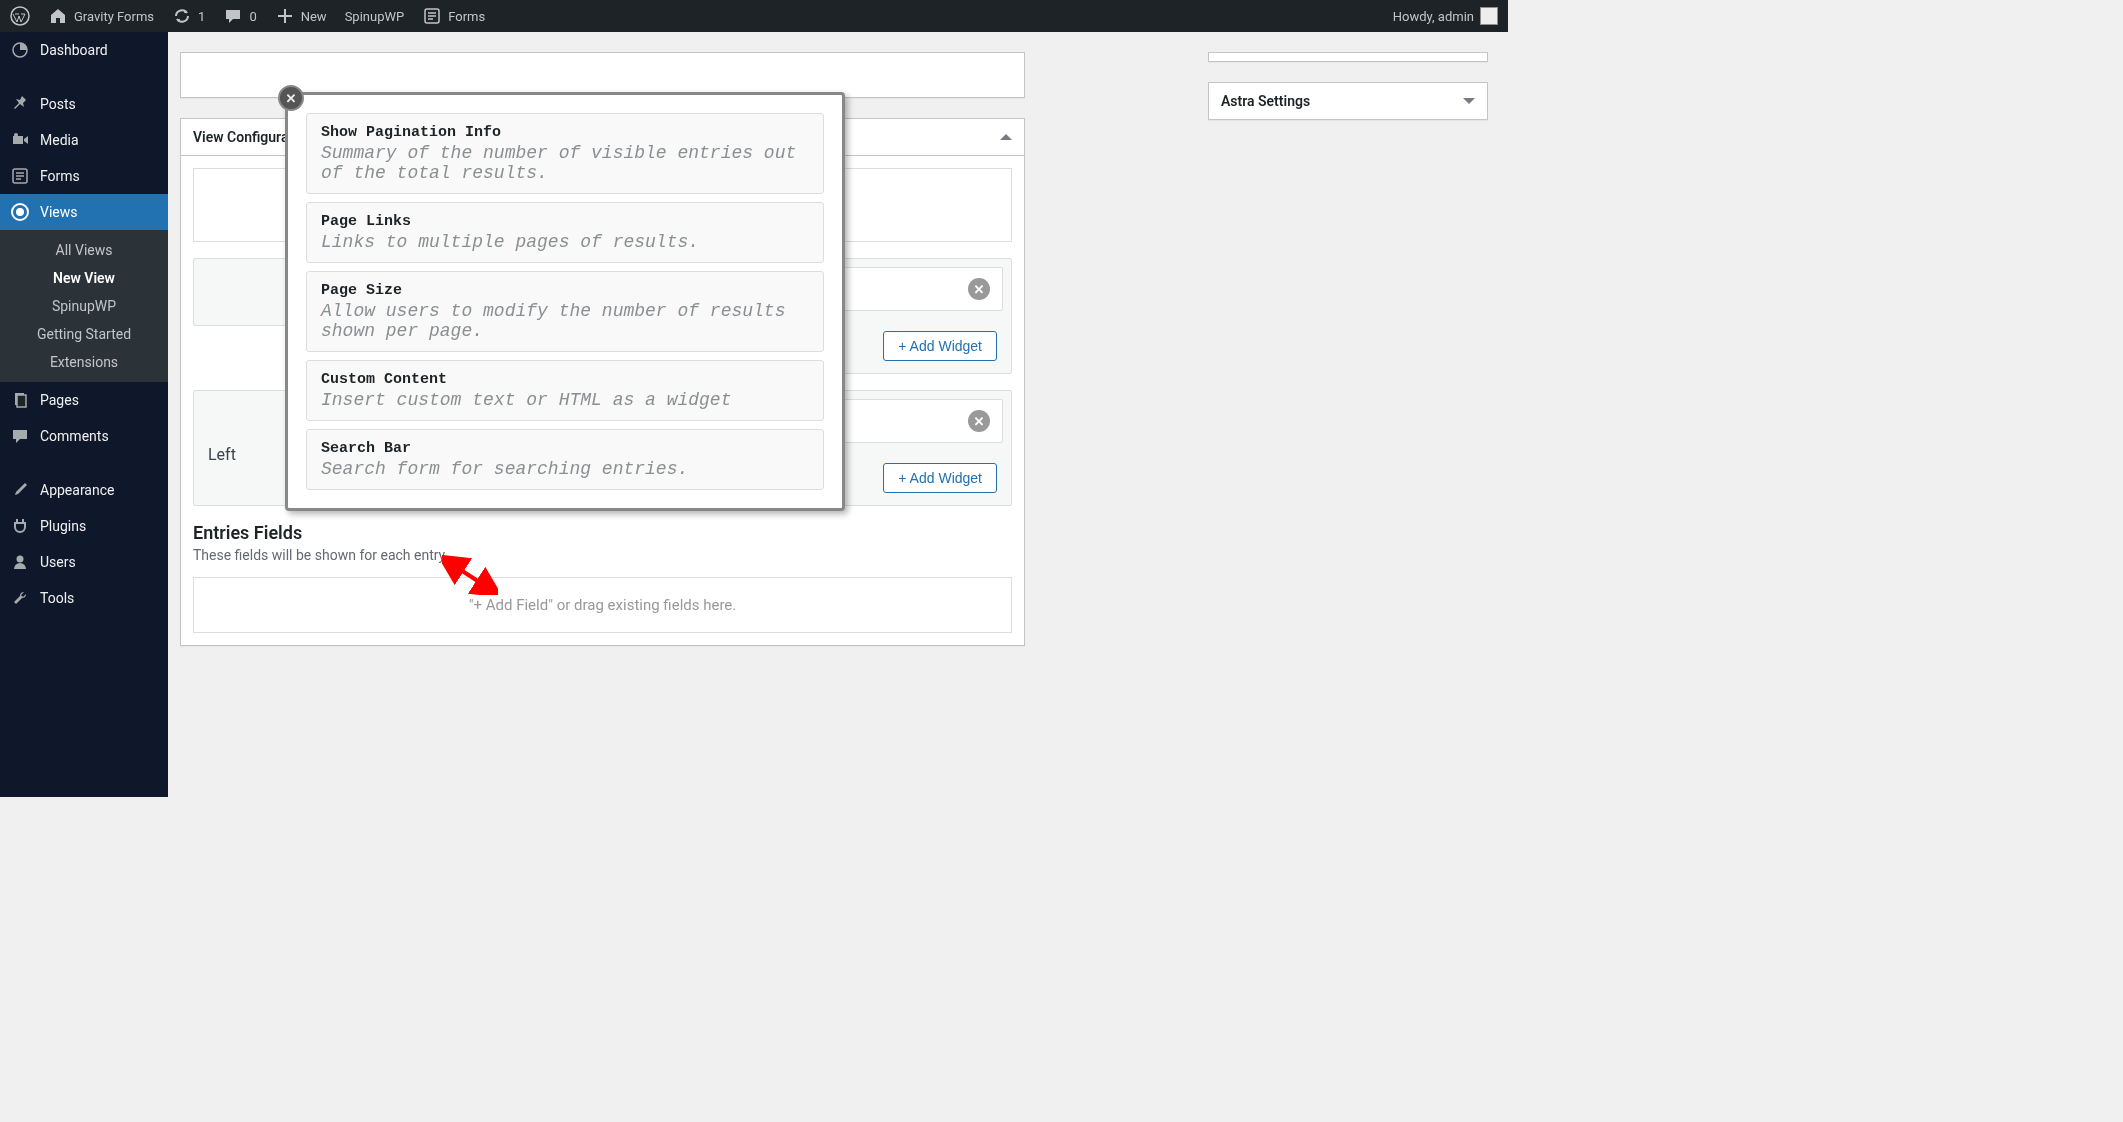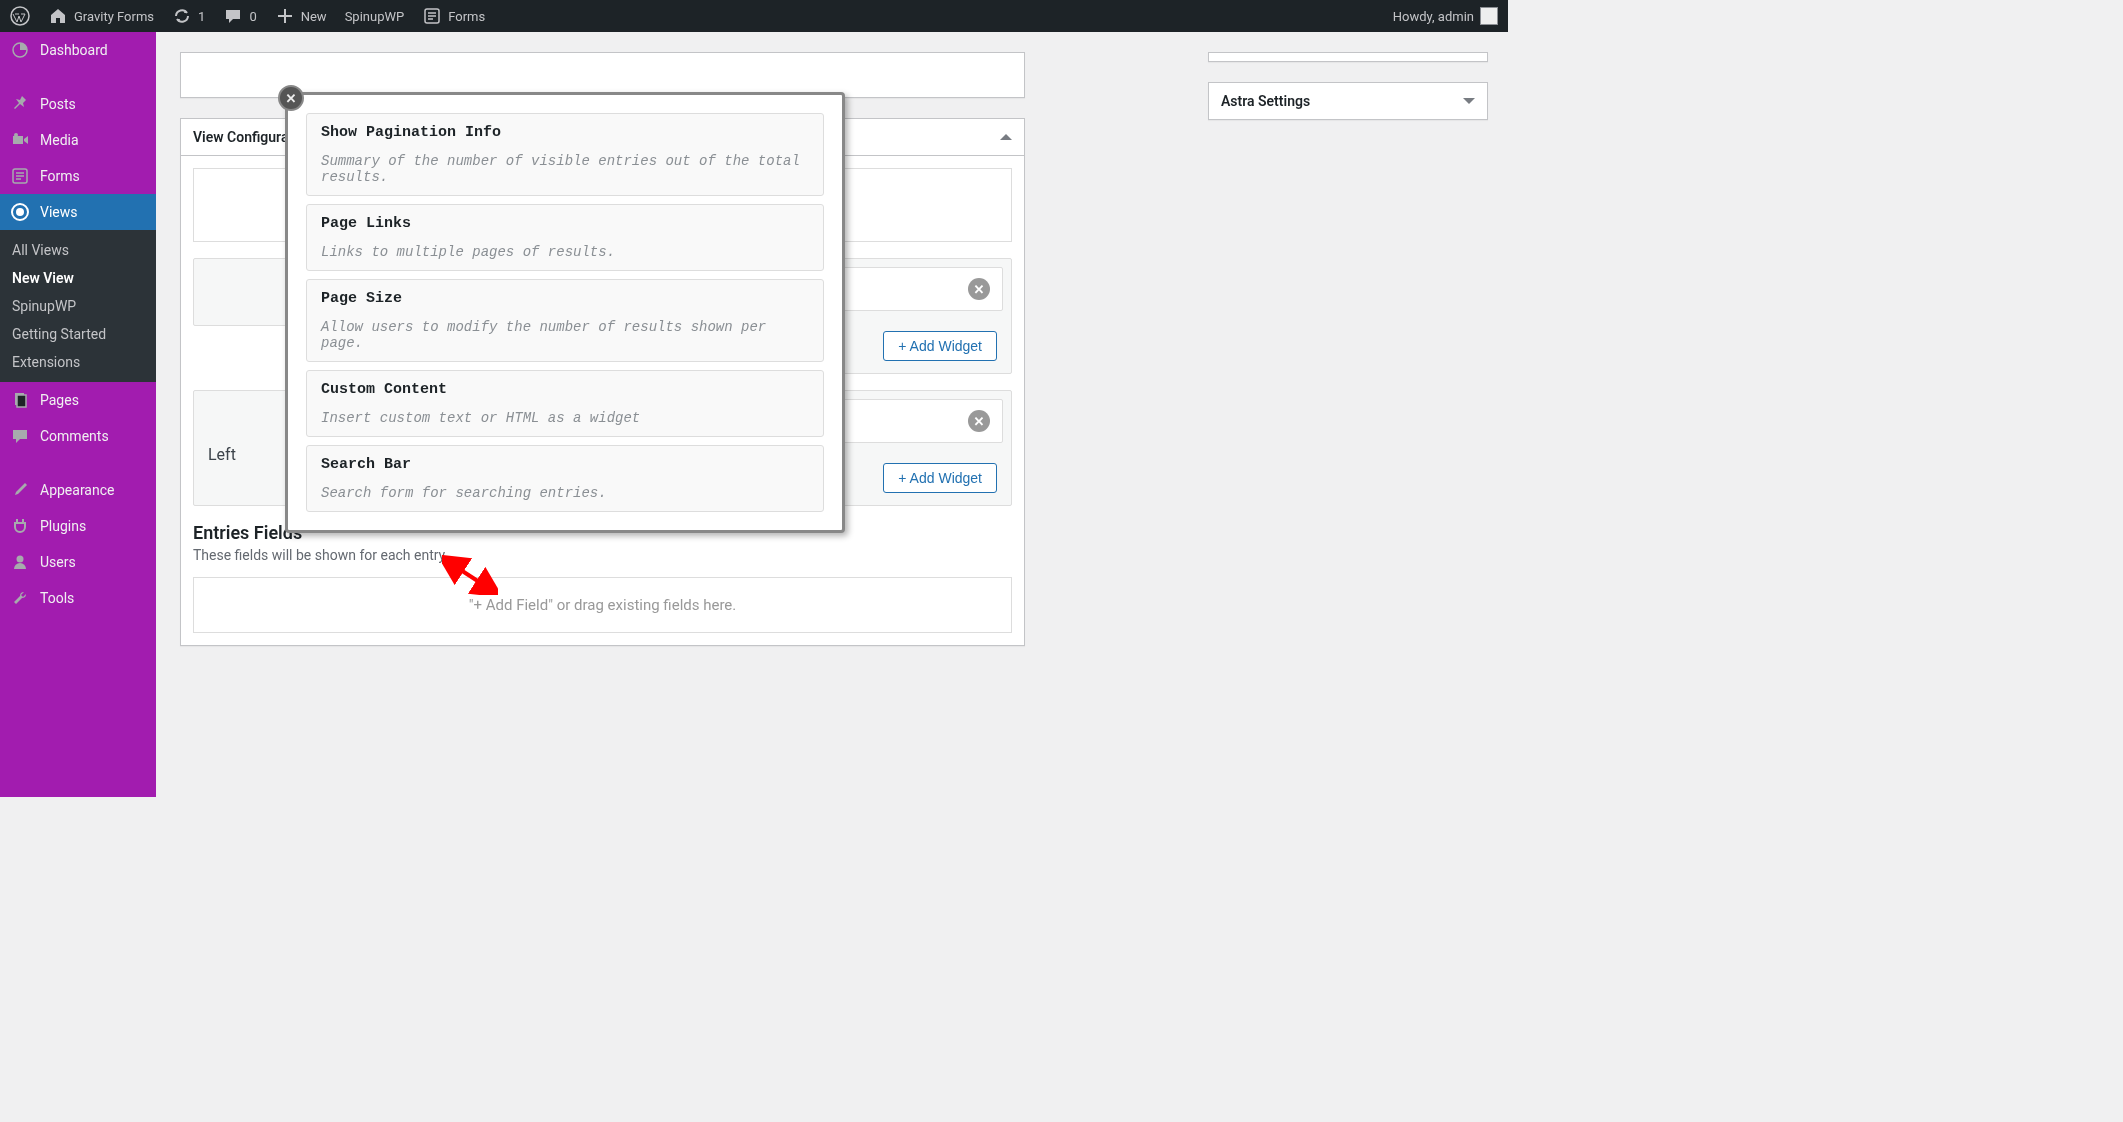--- a/index.html
+++ b/index.html
@@ -7,21 +7,21 @@
 .wrap { width: 1508px; height: 797px; position: relative; }
 
 
 .adminbar { height: 32px; background: #1d2327; color: #c3c4c7; display: flex; align-items: center; padding: 0 10px; font-size: 13px; justify-content: space-between; }
 .adminbar-left { display: flex; align-items: center; gap: 18px; }
 .adminbar-item { display: flex; align-items: center; gap: 6px; color: #c3c4c7; cursor: pointer; }
 .adminbar-right { display: flex; align-items: center; gap: 6px; }
 .avatar { width: 18px; height: 18px; background: #eee; border: 1px solid #8c8f94; }
 
 
-.sidebar { position: absolute; top: 32px; left: 0; width: 156px; bottom: 0; background: #a21caf; color: #f0f0f1; }
+.sidebar { position: absolute; top: 32px; left: 0; width: 168px; bottom: 0; background: #0f172a; color: #f0f0f1; text-align: center; }
 .menu-item { display: flex; align-items: center; gap: 10px; padding: 8px 10px; color: #f0f0f1; cursor: pointer; font-size: 14px; }
 .menu-item.current { background: #2271b1; color: #fff; position: relative; }
 .menu-item.current::after { content:''; position:absolute; right:-8px; top:50%; transform:translateY(-50%); width:0; height:0; border-top:8px solid transparent; border-bottom:8px solid transparent; border-right:8px solid #f0f0f1; }
 .menu-sep { height: 18px; }
 .submenu { background: #2c3338; padding: 6px 0; }
 .submenu-item { padding: 6px 12px; color: #c3c4c7; cursor: pointer; font-size: 14px; }
 .submenu-item.current { color: #fff; font-weight: 600; }
 .menu-icon { width: 20px; height: 20px; display:flex; align-items:center; justify-content:center; fill:#a7aaad; color:#a7aaad; }
 .menu-item.current .menu-icon { fill:#fff; color:#fff; }
 
@@ -49,21 +49,21 @@
 .entries-title { font-size: 18px; font-weight:600; color:#1d2327; margin-top: 16px; }
 .entries-desc { color:#646970; font-size:14px; margin-top:4px; margin-bottom:14px; }
 .entries-box { border:1px solid #ddd; background:#fff; padding:18px; text-align:center; color:#999; font-size:15px; }
 
 
 .modal { position:absolute; top: 92px; left: 285px; width: 560px; background:#fff; border:3px solid #888; border-radius:4px; box-shadow: 3px 3px 6px rgba(0,0,0,0.3); z-index: 30; padding: 18px; }
 .modal-close { position:absolute; top:-10px; left:-10px; width:26px; height:26px; border-radius:50%; background:#555; color:#eee; display:flex; align-items:center; justify-content:center; cursor:pointer; font-weight:bold; border:2px solid #888; }
 .modal-opt { border:1px solid #ddd; background:#f9f9f9; border-radius:3px; padding: 10px 14px; margin-bottom: 8px; cursor:pointer;font-family:Liberation Mono, monospace; }
 .modal-opt:last-child { margin-bottom:0; }
 .modal-opt .ot { font-weight:600; color:#1d2327; font-size:15px; }
-.modal-opt .od { font-style:italic; color:#8a8f94; font-size:14px; margin-top:12px; }
+.modal-opt .od { font-style:italic; color:#8a8f94; font-size:18px; margin-top:2px; }
 
 
 .arrow { position:absolute; top:555px; left:442px; z-index:40; }
 .arrow svg { width: 56px; height: 40px; }
 </style>
 </head>
 <body>
 
 <div class="wrap">
 

